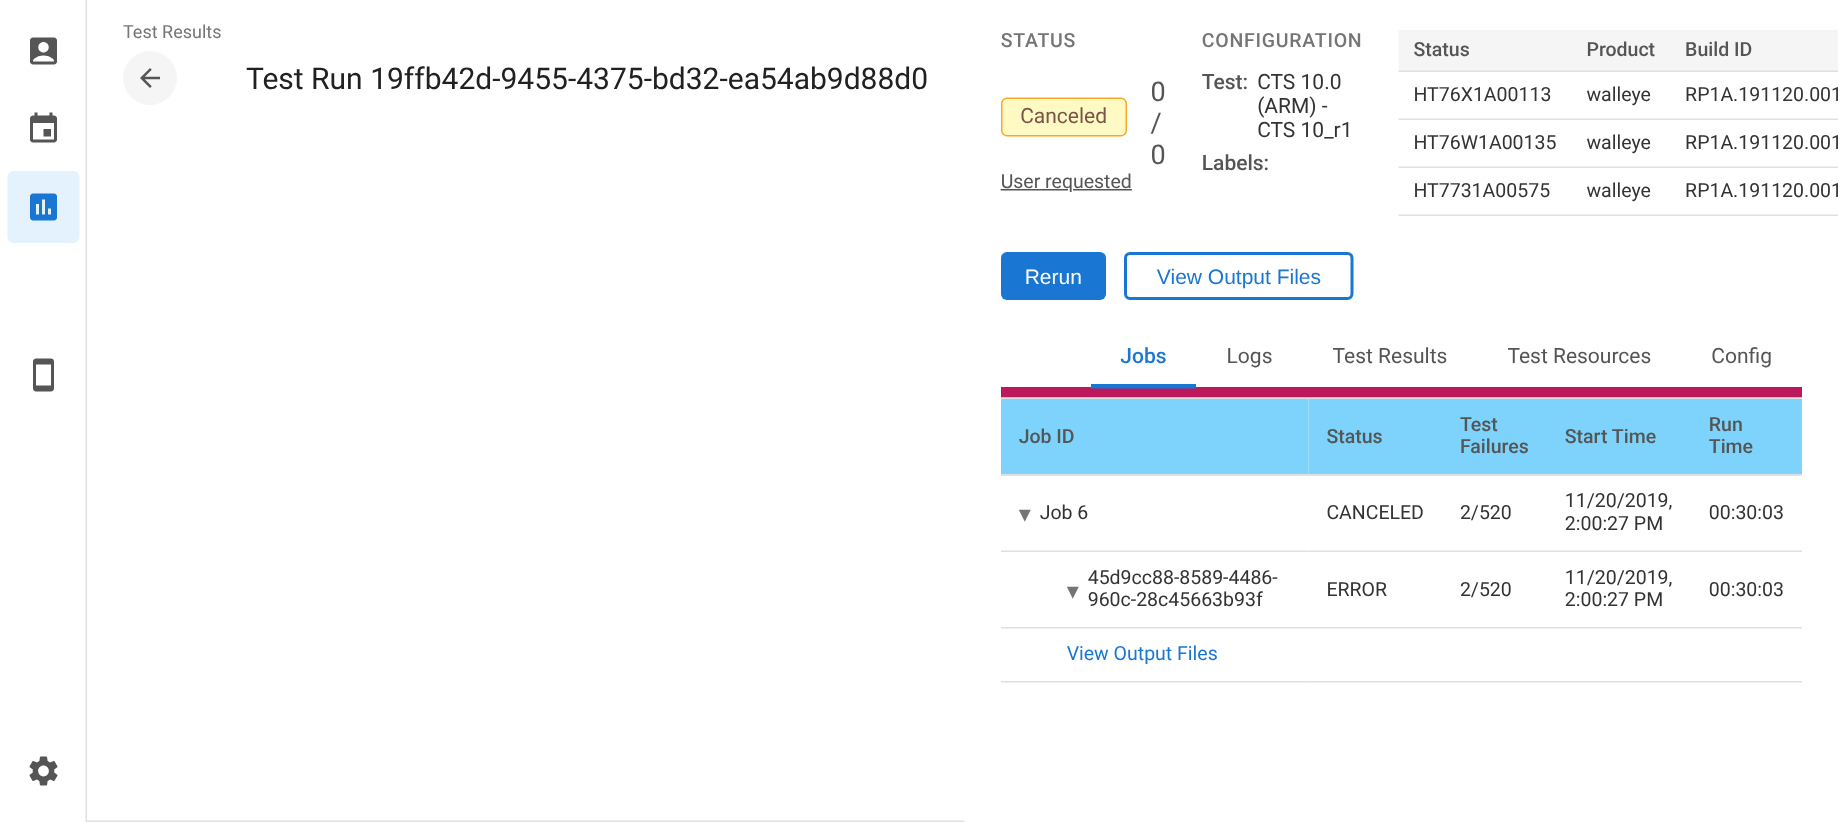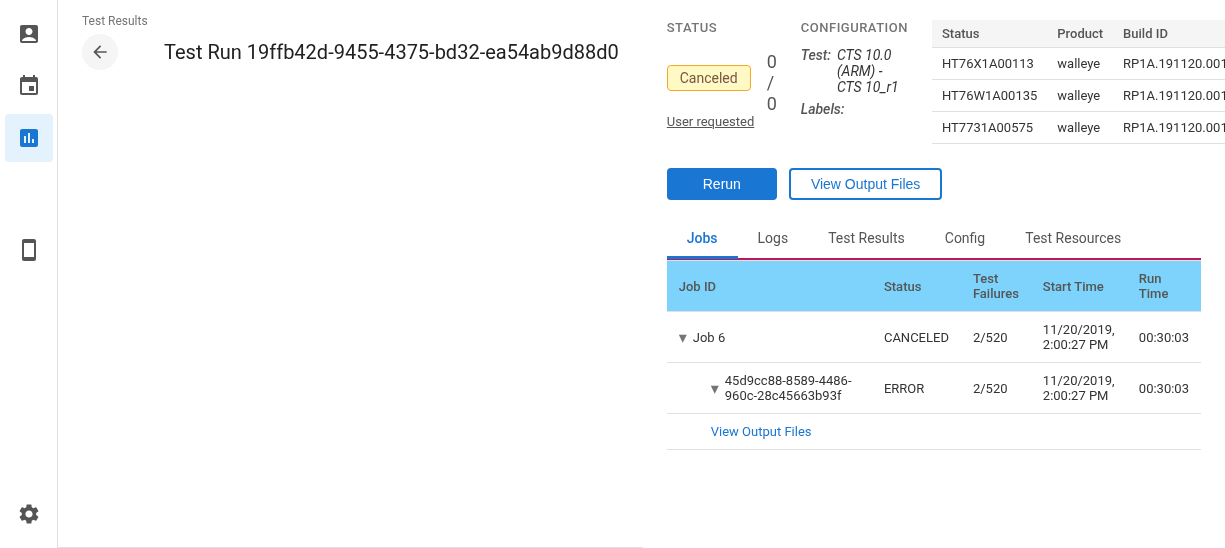--- a/index.html
+++ b/index.html
@@ -124,21 +124,20 @@
     .status-row {
       display: flex;
       align-items: center;
       gap: 8px;
     }
     .config-row {
       display: flex;
       gap: 6px;
       font-size: 14px;
       color: #333;
-      font-style: italic;
     }
     .config-label {
       color: #555;
       font-weight: 500;
     }
 
     
     .devices-panel {
       flex: 1.4;
     }
@@ -165,41 +164,42 @@
     .actions-row {
       display: flex;
       gap: 12px;
       margin-bottom: 20px;
     }
     .btn-primary {
       background: #1976D2;
       color: #fff;
       border: none;
       border-radius: 4px;
-      padding: 8px 36px;
+      padding: 8px 16px;
       font-size: 14px;
       cursor: pointer;
       font-weight: 500;
     }
     .btn-secondary {
       background: #fff;
       color: #1976D2;
       border: 2px solid #1976D2;
       border-radius: 4px;
       padding: 6px 20px;
       font-size: 14px;
       cursor: pointer;
       font-weight: 500;
     }
 
     
     .tabs {
       display: flex;
-      border-bottom: 2px solid #be185d;
+      border-bottom: 7px solid #be185d;
       margin-bottom: 0;
+      justify-content: flex-end;
     }
     .tab {
       padding: 10px 20px;
       font-size: 14px;
       cursor: pointer;
       color: #555;
       border-bottom: 3px solid transparent;
       margin-bottom: -1px;
     }
     .tab.active {
@@ -348,22 +348,22 @@
 
     <div class="actions-row">
       <button class="btn-primary">Rerun</button>
       <button class="btn-secondary">View Output Files</button>
     </div>
 
     <div class="tabs" id="tabs-container">
         <div class="tab active">Jobs</div>
         <div class="tab">Logs</div>
         <div class="tab">Test Results</div>
+        <div class="tab">Test Resources</div>
         <div class="tab">Config</div>
-        <div class="tab">Test Resources</div>
       </div>
 
     <table class="jobs-table">
       <thead>
         <tr>
           <th style="width:45%;">Job ID</th>
           <th style="width:12%;">Status</th>
           <th style="width:12%;">Test Failures</th>
           <th style="width:18%;">Start Time</th>
           <th style="width:10%;">Run Time</th>

